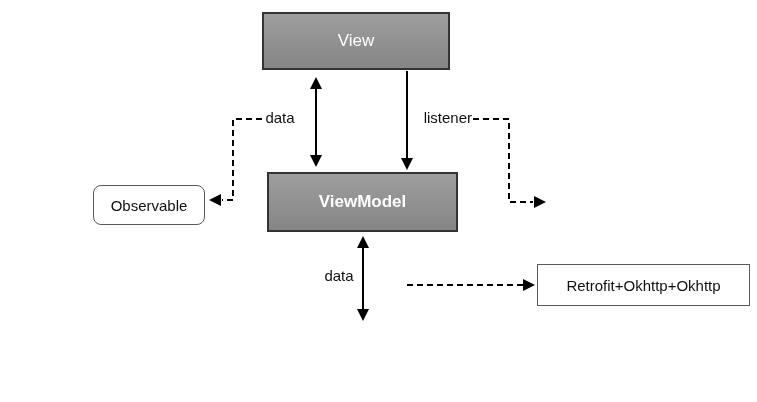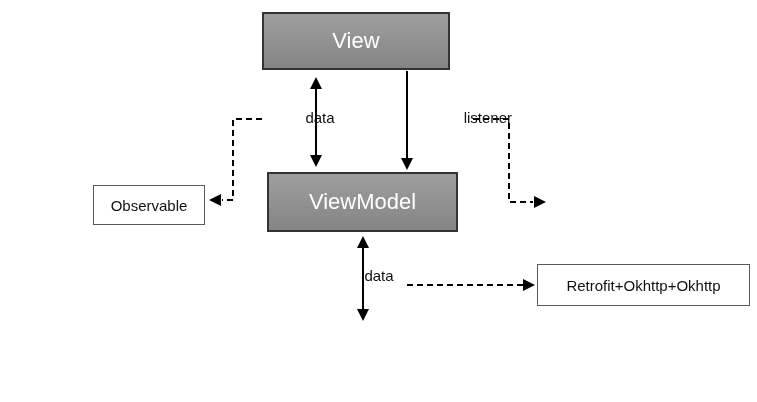--- a/index.html
+++ b/index.html
@@ -16,37 +16,37 @@
   .arrowhead{fill:var(--line,#000);stroke:none;}
   .node{
     position:absolute;
     display:flex;align-items:center;justify-content:center;
     box-sizing:border-box;text-align:center;white-space:nowrap;
   }
   .node--gray{
     background:linear-gradient(var(--node-fill-top,#9e9e9e),var(--node-fill-bottom,#858585));
     border:2px solid var(--node-border,#333);
     color:var(--node-text,#fff);
-    font-size:22px;
+    font-size:17px;
   }
   .node--io{
     background:var(--io-fill,#fff);
     border:1px solid var(--io-border,#595959);
     color:var(--io-text,#111);
     font-size:15px;
   }
   .edge-label{
     position:absolute;
     font-size:15px;color:var(--label-text,#111);
-    text-align:center;white-space:nowrap;margin-left:40px;
+    text-align:center;white-space:nowrap;
   }
   #node-view{left:262px;top:12px;width:188px;height:58px;}
-  #node-viewmodel{left:267px;top:172px;width:191px;height:60px;}
+  #node-viewmodel{left:267px;top:172px;width:191px;height:60px;font-weight:bold;}
   #node-model{left:267px;top:326px;width:191px;height:61px;}
-  #node-observable{left:93px;top:185px;width:112px;height:40px;}
+  #node-observable{left:93px;top:185px;width:112px;height:40px;border-radius:8px;}
   #node-bindingcommand{left:548px;top:179px;width:185px;height:43px;}
   #node-retrofit{left:537px;top:264px;width:213px;height:42px;}
   #label-data-top{left:258px;top:109px;width:44px;}
   #label-listener{left:412px;top:109px;width:60px;text-align:right;}
   #label-data-bottom{left:317px;top:267px;width:44px;}
 </style>
 </head>
 <body>
 
 <div class="stage">

